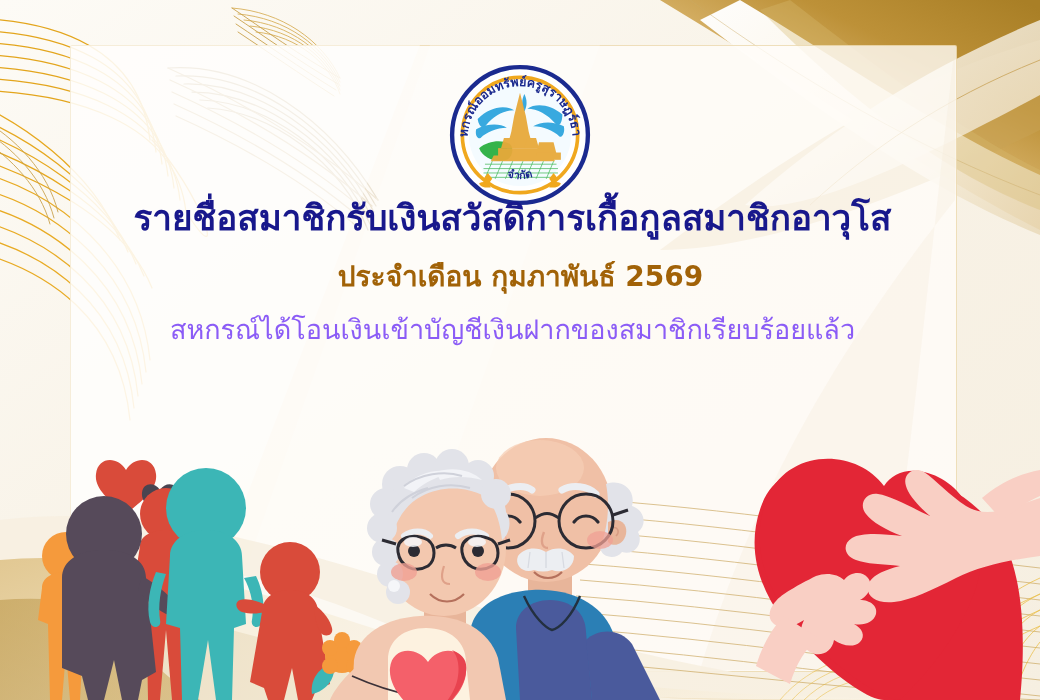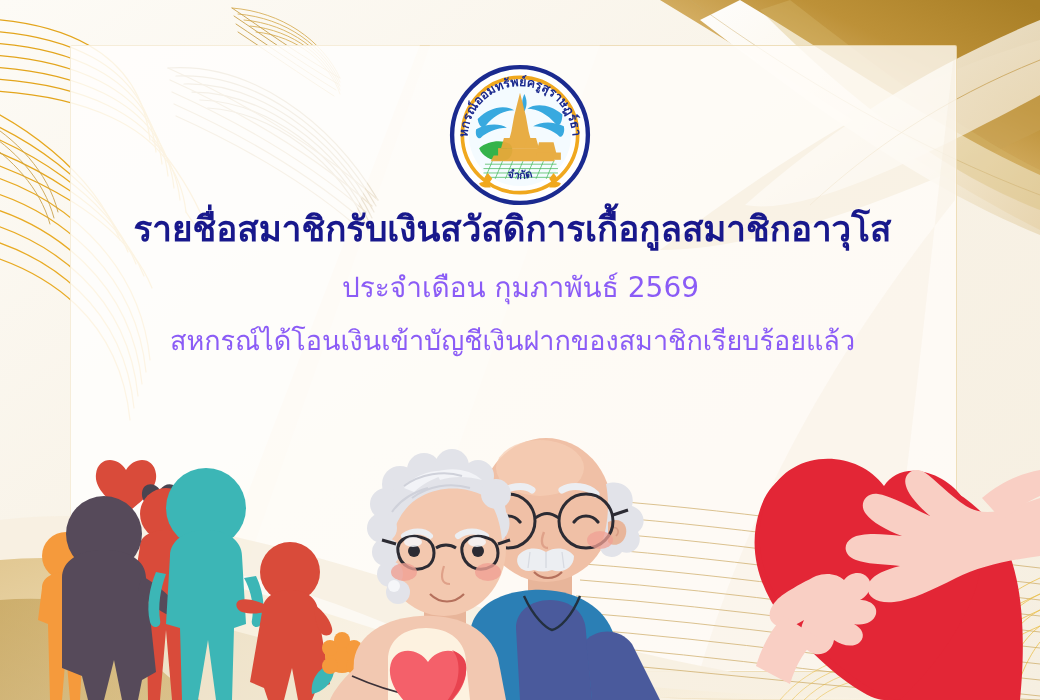--- a/index.html
+++ b/index.html
@@ -20,32 +20,32 @@
     border:1px solid rgba(214,178,96,0.40);
     border-radius:2px;
   }
 
   
   #logo-wrap{position:absolute;left:447px;top:62px;width:146px;height:146px;}
   #logo-wrap svg{display:block;width:146px;height:146px;}
 
   
   #text-block{
-    position:absolute;left:70px;top:208px;width:885px;
+    position:absolute;left:70px;top:197px;width:885px;
     text-align:center;
   }
   #title-main{
     font-family:"DejaVu Sans","Liberation Sans",sans-serif;
     font-size:35px;font-weight:bold;color:#18188c;
     letter-spacing:0px;line-height:1.25;
     margin:0 0 18px 0;white-space:nowrap;
   }
   #title-sub{
     font-family:"DejaVu Sans","Liberation Sans",sans-serif;
-    font-size:28px;font-weight:normal;color:#8b5cf6;
+    font-size:28px;font-weight:bold;color:#a16207;
     line-height:1.25;margin:0 0 18px 16px;white-space:nowrap;
   }
   #title-note{
     font-family:"DejaVu Sans","Liberation Sans",sans-serif;
     font-size:27px;font-weight:normal;color:#8b5cf6;
     line-height:1.3;margin:0;white-space:nowrap;
   }
 </style>
 </head>
 <body>

